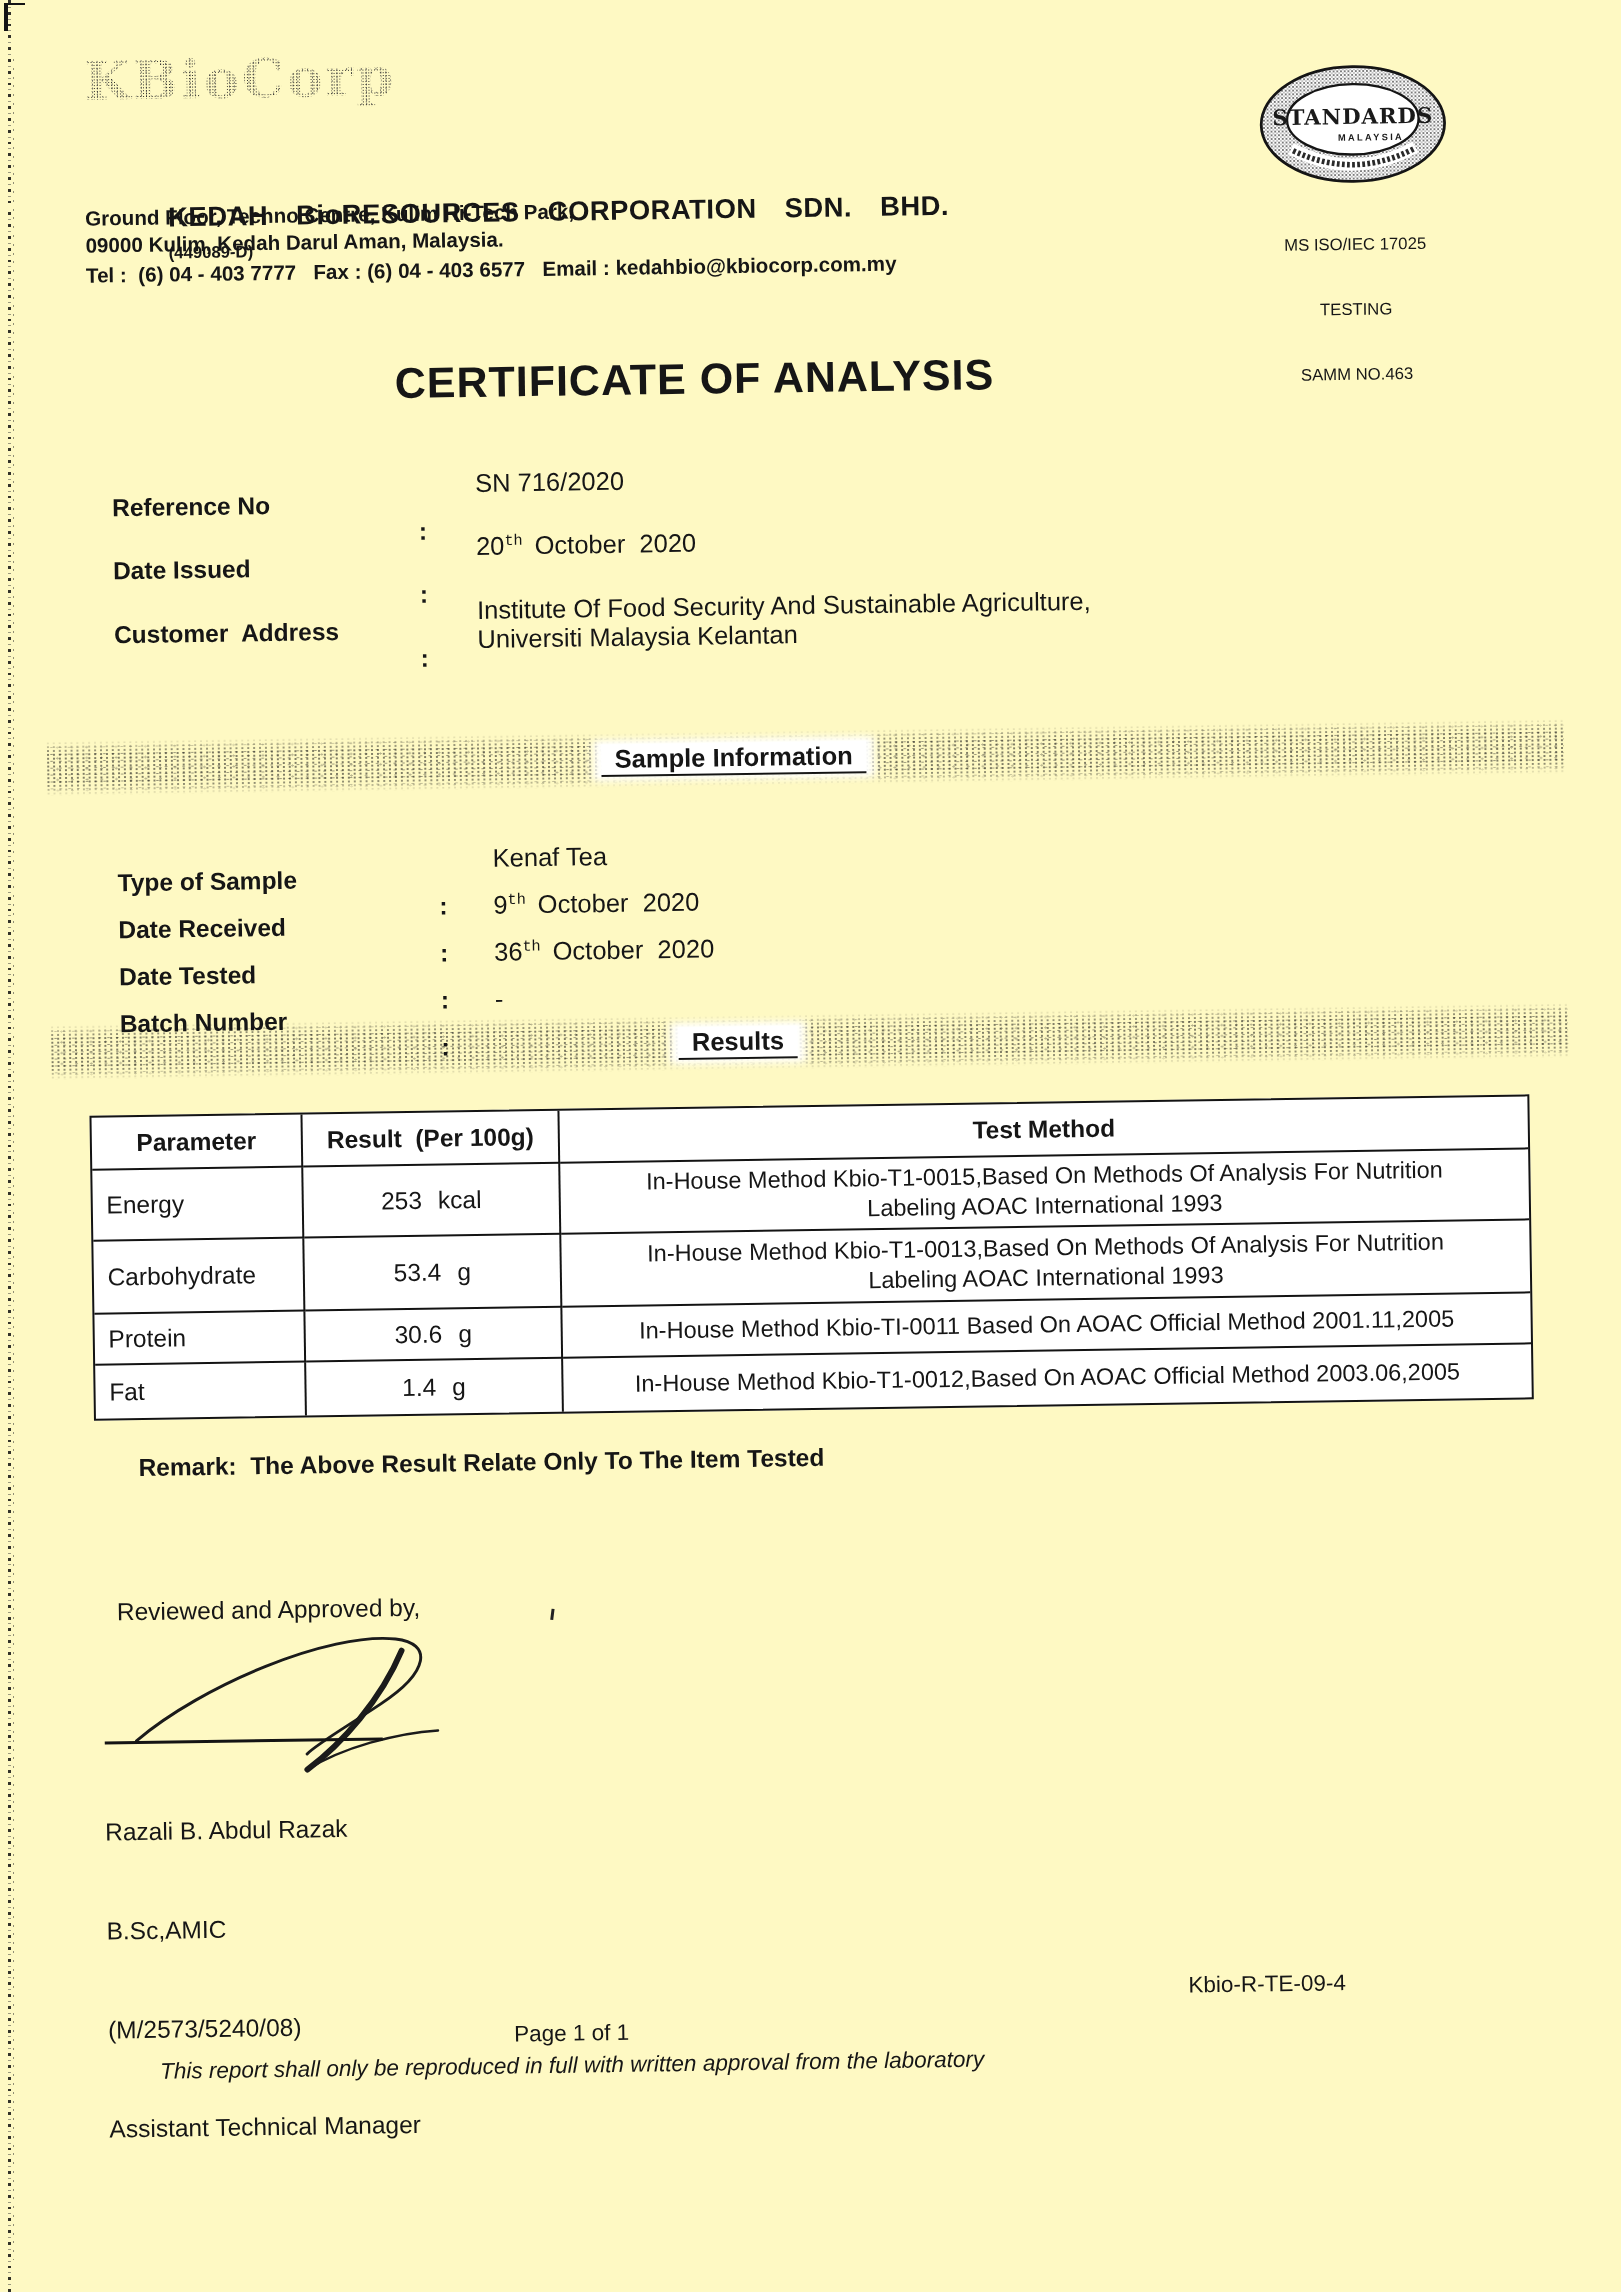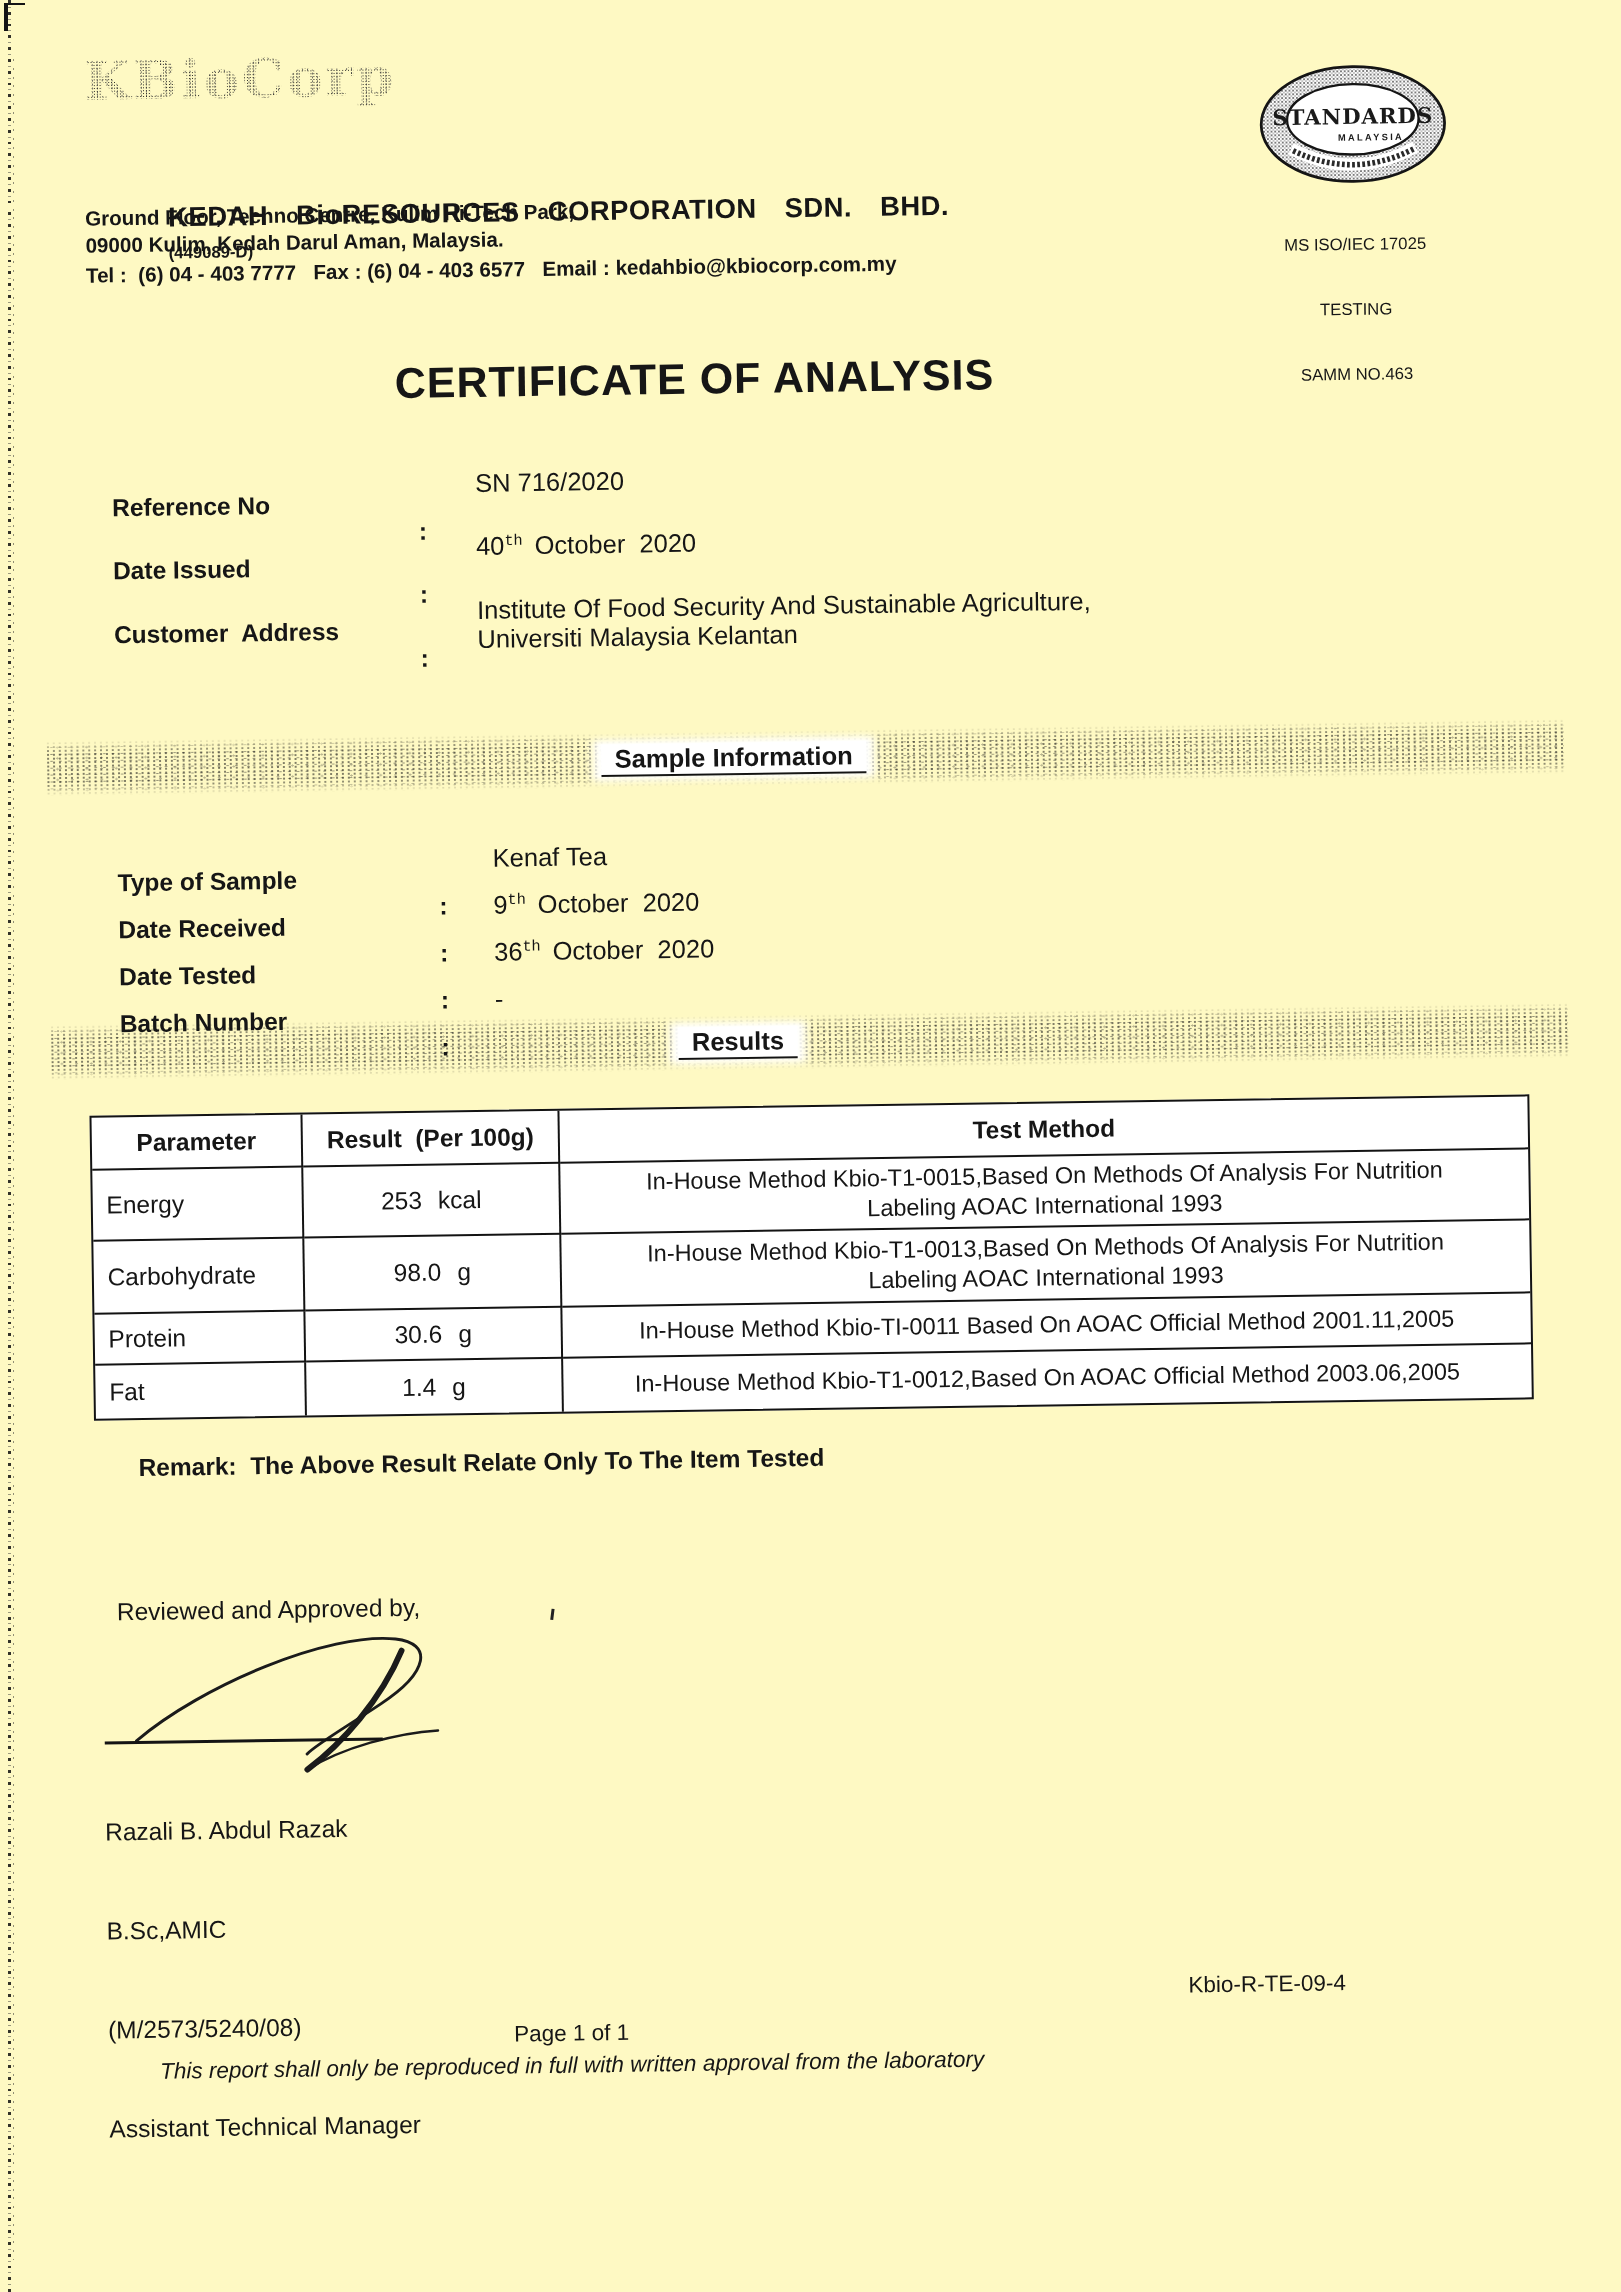--- a/index.html
+++ b/index.html
@@ -171,21 +171,21 @@
     </div>
 
     <div class="abs meta-row" style="top:466px;">
       <span class="flabel">Reference No</span>
       <span class="fcolon">:</span>
       <span class="fvalue">SN 716/2020</span>
     </div>
     <div class="abs meta-row" style="top:529px;">
       <span class="flabel">Date Issued</span>
       <span class="fcolon">:</span>
-      <span class="fvalue"><span>40</span><sup class="ord">th</sup><span class="daterest">October  2020</span></span>
+      <span class="fvalue"><span>20</span><sup class="ord">th</sup><span class="daterest">October  2020</span></span>
     </div>
     <div class="abs meta-row" style="top:593px;">
       <span class="flabel">Customer  Address</span>
       <span class="fcolon">:</span>
       <span class="fvalue"><span>Institute Of Food Security And Sustainable Agriculture,</span><br><span>Universiti Malaysia Kelantan</span></span>
     </div>
 
     <div class="abs banner" style="top:730px;">
       <span class="banner-heading">Sample Information</span>
     </div>
@@ -218,21 +218,21 @@
     <div class="abs rtable">
       <div class="cell hdr">Parameter</div>
       <div class="cell hdr">Result  (Per 100g)</div>
       <div class="cell hdr">Test Method</div>
 
       <div class="cell param">Energy</div>
       <div class="cell"><span>253</span><span class="unit">kcal</span></div>
       <div class="cell method"><div class="method-inner">In-House Method Kbio-T1-0015,Based On Methods Of Analysis For Nutrition Labeling AOAC International 1993</div></div>
 
       <div class="cell param">Carbohydrate</div>
-      <div class="cell"><span>98.0</span><span class="unit">g</span></div>
+      <div class="cell"><span>53.4</span><span class="unit">g</span></div>
       <div class="cell method"><div class="method-inner">In-House Method Kbio-T1-0013,Based On Methods Of Analysis For Nutrition Labeling AOAC International 1993</div></div>
 
       <div class="cell param">Protein</div>
       <div class="cell"><span>30.6</span><span class="unit">g</span></div>
       <div class="cell method"><div class="method-inner">In-House Method Kbio-TI-0011 Based On AOAC Official Method 2001.11,2005</div></div>
 
       <div class="cell param lastrow">Fat</div>
       <div class="cell lastrow"><span>1.4</span><span class="unit">g</span></div>
       <div class="cell method lastrow"><div class="method-inner">In-House Method Kbio-T1-0012,Based On AOAC Official Method 2003.06,2005</div></div>
     </div>

